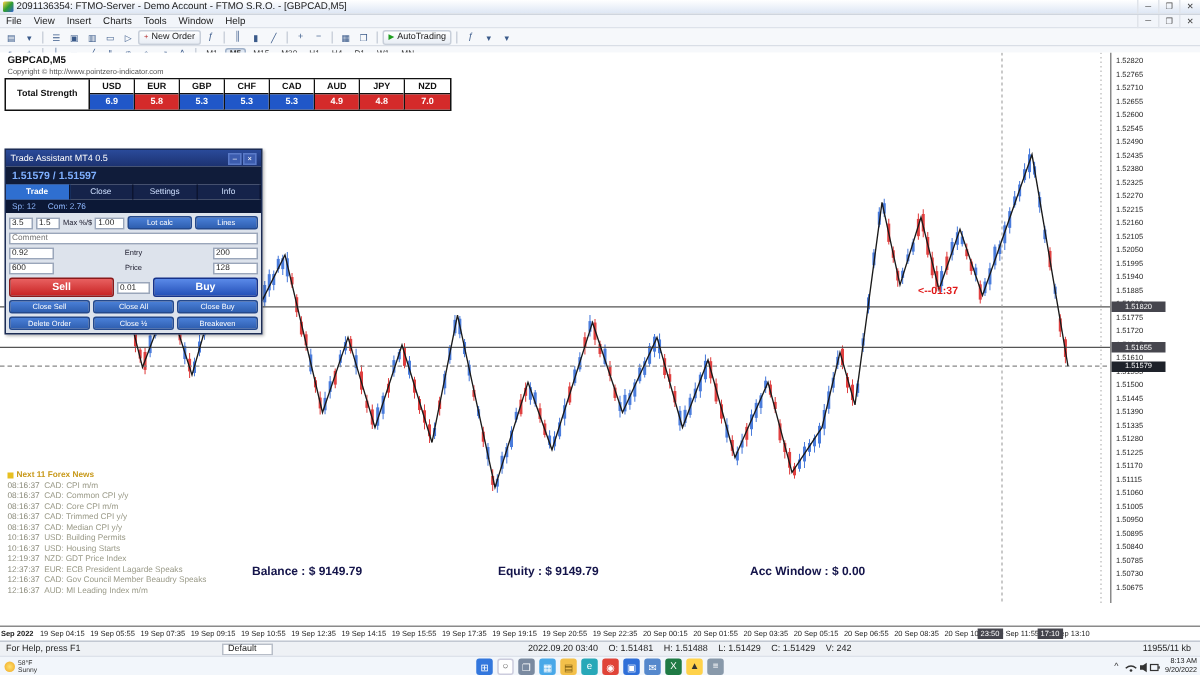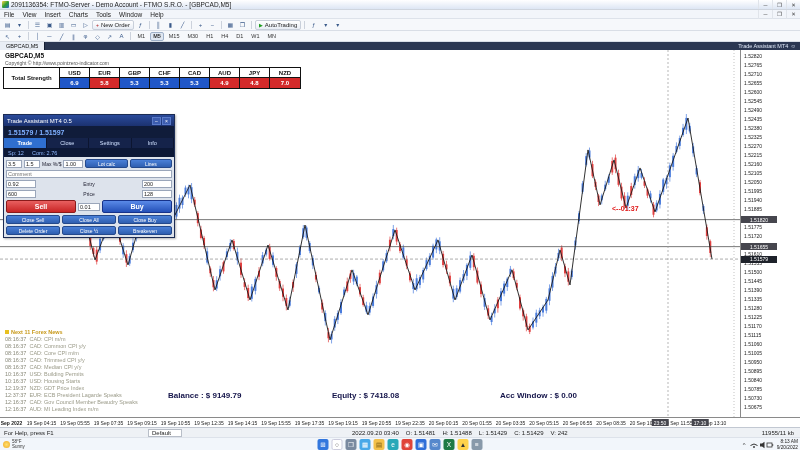--- a/index.html
+++ b/index.html
@@ -25,21 +25,21 @@
   .tbtn-text{display:flex;align-items:center;gap:2px;padding:0 3px;height:10px;border:1px solid #c8cfda;border-radius:2px;background:linear-gradient(#ffffff,#e8edf5);font-size:6px;color:#222;white-space:nowrap;}
   .tf{font-size:5.5px;color:#333;padding:0 2.5px;height:9px;display:flex;align-items:center;border:1px solid transparent;border-radius:2px;}
   .tf.active{background:#dfe7f2;border-color:#9fb0c8;font-weight:bold;}
 
   
   .tabstrip{position:absolute;top:42px;left:0;width:800px;height:8px;background:#2b3752;display:flex;align-items:center;}
   .chart-tab{height:8px;background:#e9eef6;font-size:5.5px;padding:0 6px;display:flex;align-items:center;color:#111;border-right:1px solid #161f33;}
   .ea-label{margin-left:auto;color:#dfe8f8;font-size:5.5px;padding-right:4px;display:flex;gap:2px;align-items:center;}
 
   
-  .chart-region{position:absolute;top:50px;left:0;width:800px;height:367px;background:#fff;overflow:hidden;}
+  .chart-region{position:absolute;top:35px;left:0;width:800px;height:367px;background:#fff;overflow:hidden;}
   #chart-svg{position:absolute;left:0;top:0;}
   .y-axis{position:absolute;left:740px;top:0;width:60px;height:367px;border-left:1px solid #8a8a8a;background:#fff;}
   .ytick{position:absolute;left:3px;font-size:5px;color:#222;line-height:6px;white-space:nowrap;}
   .price-tag{position:absolute;left:0;width:36px;height:7px;background:#46464e;color:#fff;font-size:5px;display:flex;align-items:center;justify-content:center;}
   .price-tag.current{background:#1e222a;}
   .x-axis{position:absolute;top:417px;left:0;width:800px;height:10px;border-top:1px solid #8a8a8a;background:#fff;}
   .xtick{position:absolute;top:2px;transform:translateX(-50%);font-size:5px;color:#222;white-space:nowrap;}
   .xtick.date{font-weight:bold;}
   .time-tag{position:absolute;top:1px;transform:translateX(-50%);background:#46464e;color:#fff;font-size:5px;padding:0 2px;height:7px;display:flex;align-items:center;white-space:nowrap;}
 
@@ -841,21 +841,21 @@
         </div>
         <div class="news-row">
           <span class="n-time">12:16:37</span>
           <span class="n-text">AUD: MI Leading Index m/m</span>
         </div>
       </div>
   </div>
 
   <div class="acct">
     <span class="balance">Balance : $ 9149.79</span>
-    <span class="equity">Equity : $ 7418.08</span>
+    <span class="equity">Equity : $ 9149.79</span>
     <span class="profit">Acc Window : $ 0.00</span>
   </div>
 </div>
 
 <div class="x-axis" id="x-axis">
     <div class="xtick date" style="left: 8px;">19 Sep 2022</div>
     <div class="xtick" style="left: 41.5px;">19 Sep 04:15</div>
     <div class="xtick" style="left: 75px;">19 Sep 05:55</div>
     <div class="xtick" style="left: 108.5px;">19 Sep 07:35</div>
     <div class="xtick" style="left: 142px;">19 Sep 09:15</div>

